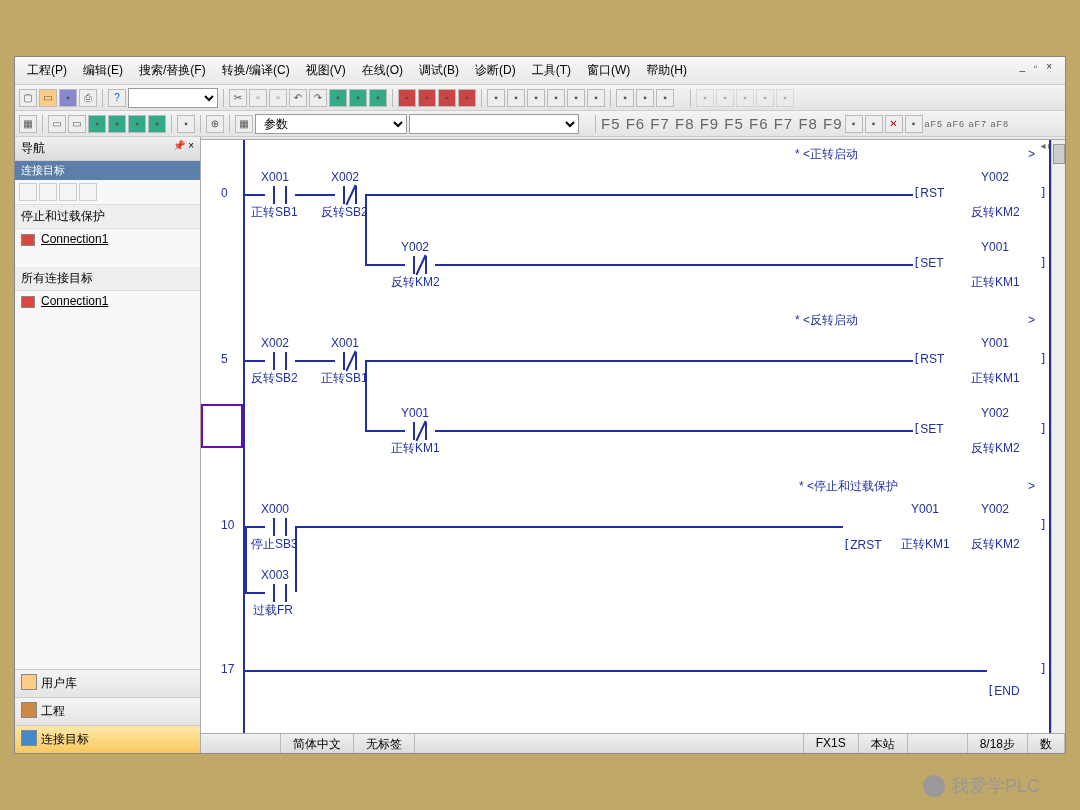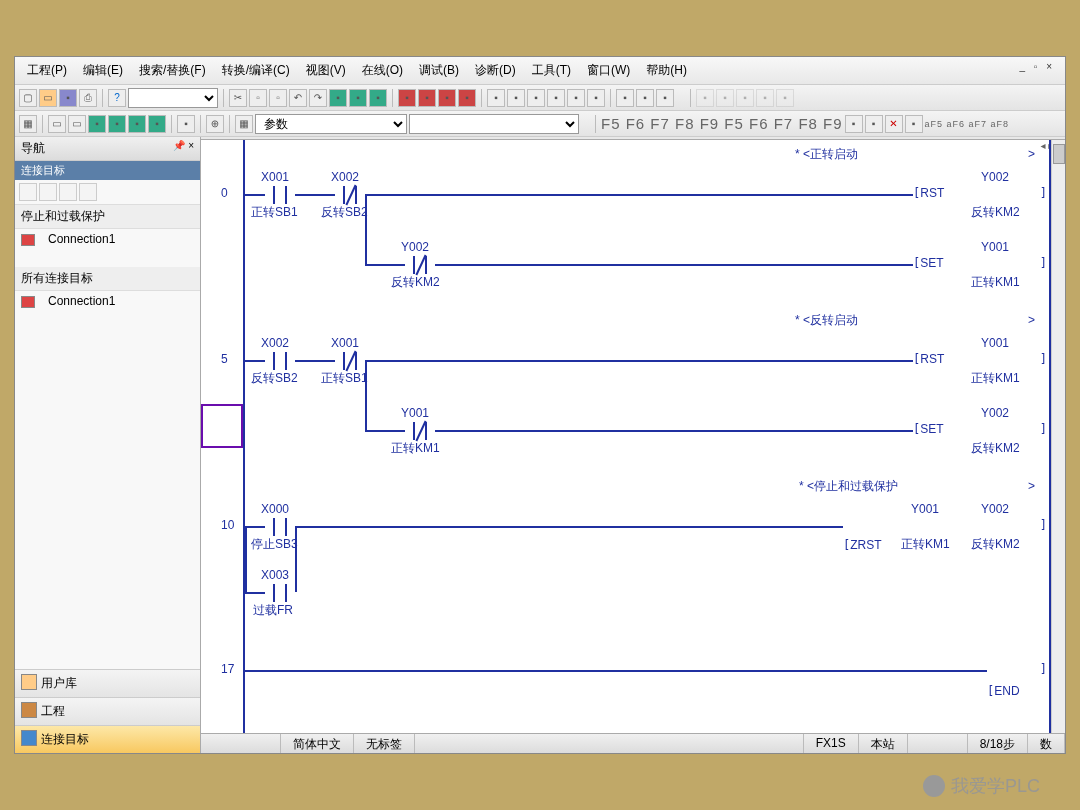--- a/index.html
+++ b/index.html
@@ -13,21 +13,21 @@
 .tb-sep { width: 1px; height: 18px; background: #bbb; margin: 0 3px; }
 .combo { height: 20px; border: 1px solid #999; background: white; font-size: 12px; padding: 0 4px; }
 .main-area { flex: 1; display: flex; overflow: hidden; justify-content: center; }
 .sidebar { width: 186px; background: #f8f8f8; border-right: 1px solid #aaa; display: flex; flex-direction: column; font-size: 12px; }
 .side-title { background: linear-gradient(#f0f0f0, #dcdcdc); padding: 3px 6px; border-bottom: 1px solid #ccc; position: relative; }
 .side-pin { position: absolute; right: 6px; top: 3px; font-size: 10px; }
 .side-header { background: #5b7fa8; color: white; padding: 2px 6px; font-size: 11px; }
 .side-toolbar { padding: 3px 4px; display: flex; gap: 2px; border-bottom: 1px solid #ddd; }
 .side-toolbar .ic { width: 18px; height: 18px; background: #f4f4f4; border: 1px solid #ccc; }
 .side-sect { padding: 3px 6px; background: #eee; border-bottom: 1px solid #ddd; }
-.side-item { padding: 3px 8px 3px 33px; position: relative; }
+.side-item { padding: 3px 8px 3px 26px; position: relative; text-decoration: underline; }
 .side-item::before { content: ""; position: absolute; left: 6px; top: 5px; width: 12px; height: 10px; background: #d44; border: 1px solid #888; }
 .side-fill { flex: 1; }
 .nav-btn { padding: 5px 8px 5px 26px; border-top: 1px solid #ccc; background: linear-gradient(#f4f4f4, #e4e4e4); position: relative; }
 .nav-btn.active { background: linear-gradient(#fde8a8, #f8c860); }
 .nav-btn .ni { position: absolute; left: 6px; top: 4px; width: 16px; height: 16px; background: #7aa; border: 1px solid #888; }
 .editor { flex: 1; display: flex; flex-direction: column; background: white; position: relative; }
 .tabbar { background: #e8e8e8; border-bottom: 1px solid #aaa; padding: 2px 0 0 6px; display: flex; position: relative; }
 .tab { background: #fdf4d8; border: 1px solid #aaa; border-bottom: none; padding: 2px 8px; font-size: 12px; display: flex; align-items: center; gap: 4px; }
 .tab .ti { width: 12px; height: 12px; background: #e44; }
 .tab .tx { color: #999; margin-left: 4px; }

